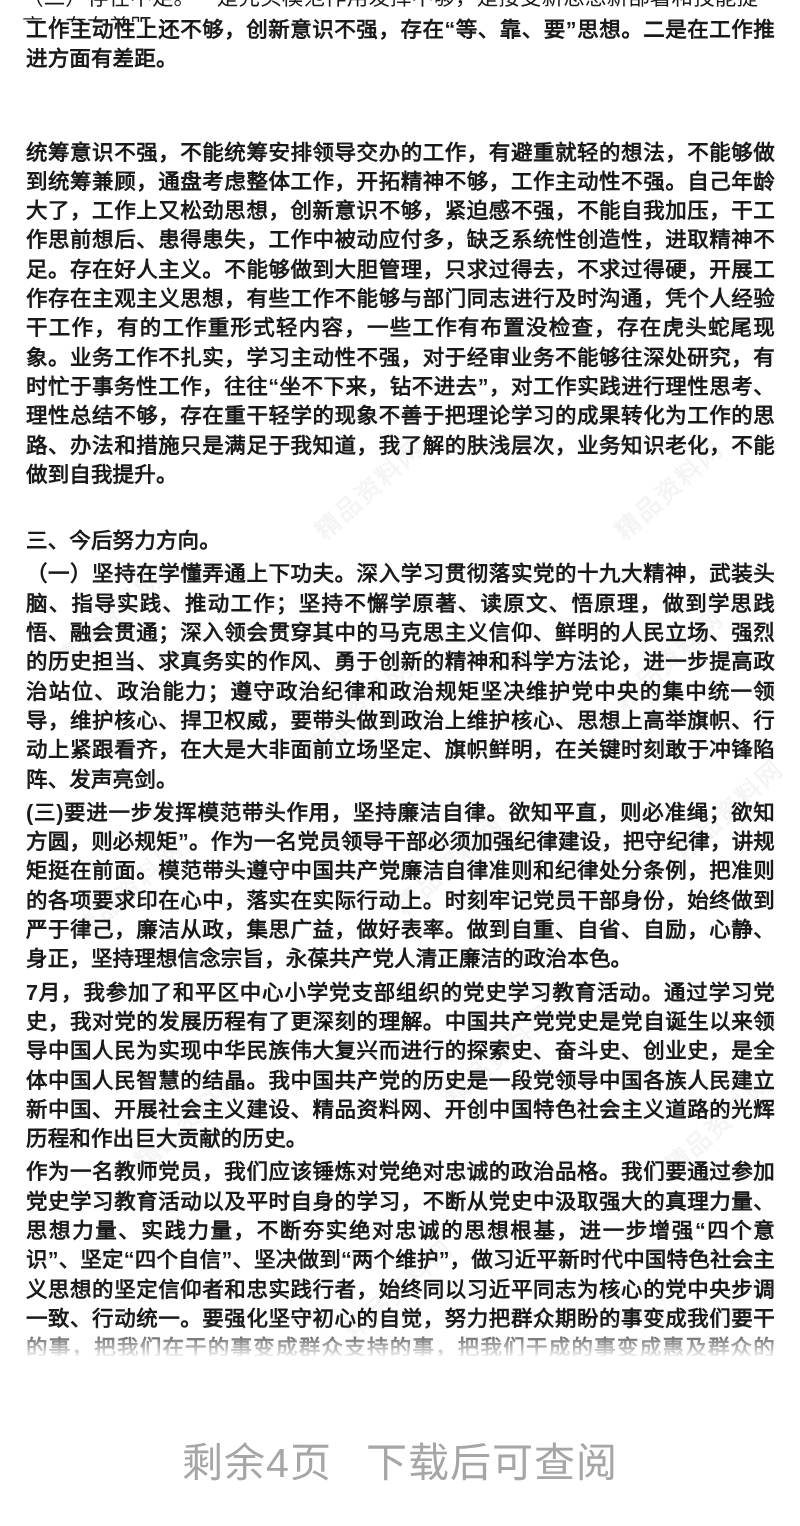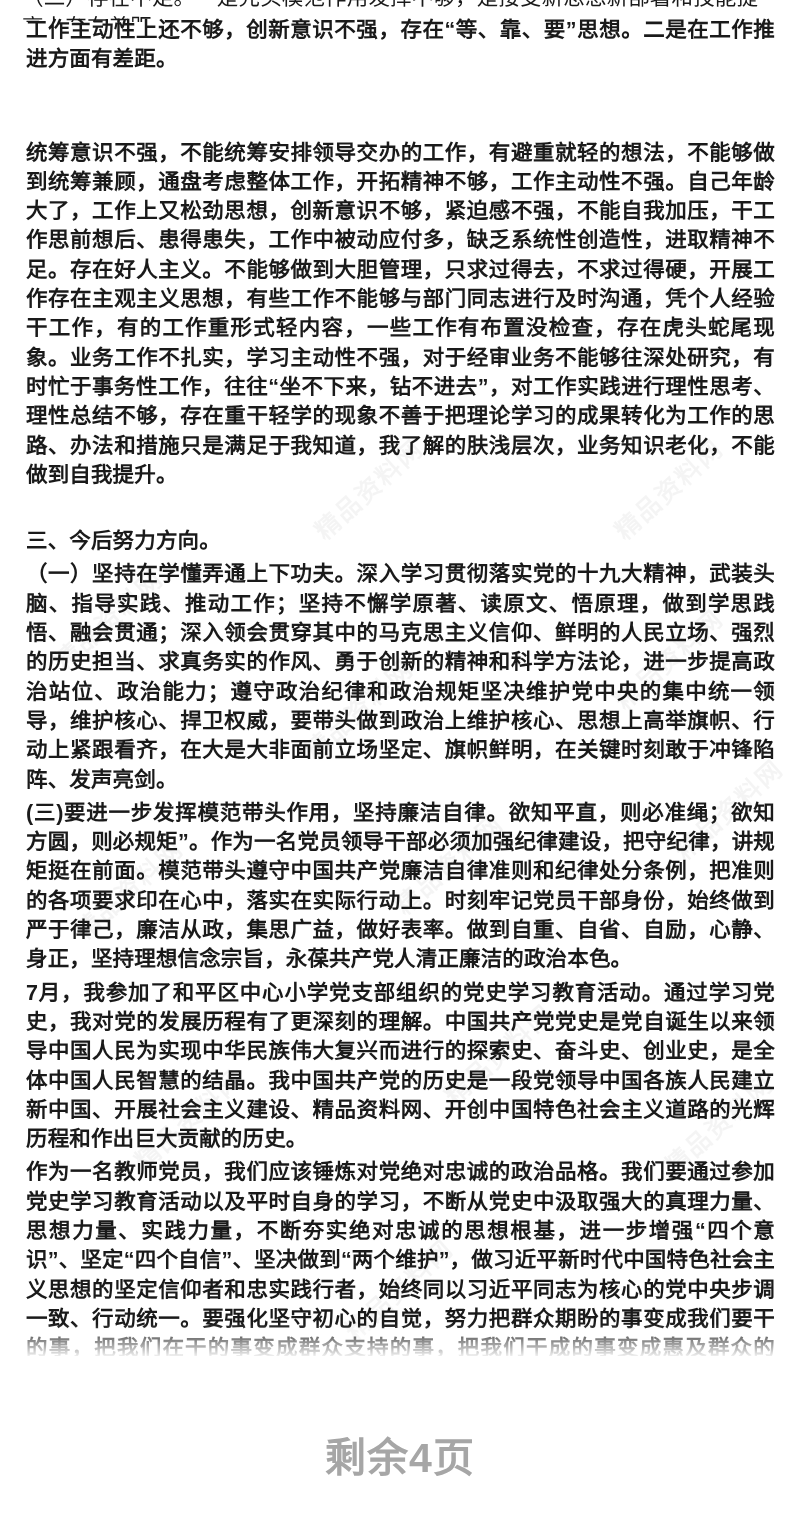--- a/index.html
+++ b/index.html
@@ -104,26 +104,26 @@
     background: #ffffff;
     z-index: 5;
   }
   .download-banner {
     position: absolute;
     left: 0;
     right: 0;
     top: 1424px;
     height: 70px;
     display: flex;
-    align-items: flex-start;
+    align-items: center;
     justify-content: center;
     gap: 34px;
     z-index: 6;
     color: #a6a6a6;
-    font-weight: 700;
+    font-weight: 400;
     font-size: 41px;
     letter-spacing: 1px;
     white-space: nowrap;
   }
   .download-banner span { display: inline-block; }
 </style>
 </head>
 <body>
 
 <div class="page">
@@ -168,15 +168,16 @@
 
     <div class="line-block para">作为一名教师党员，我们应该锤炼对党绝对忠诚的政治品格。我们要通过参加党史学习教育活动以及平时自身的学习，不断从党史中汲取强大的真理力量、思想力量、实践力量，不断夯实绝对忠诚的思想根基，进一步增强“四个意识”、坚定“四个自信”、坚决做到“两个维护”，做习近平新时代中国特色社会主义思想的坚定信仰者和忠实践行者，始终同以习近平同志为核心的党中央步调一致、行动统一。要强化坚守初心的自觉，努力把群众期盼的事变成我们要干的事，把我们在干的事变成群众支持的事，把我们干成的事变成惠及群众的事，千方百计解决好群众的急难事、揪心事、烦心事，不断满足人民群众对美好生活的向往。作为一名教育者，我们在工作中要坚持立德树人，不忘初心和使命，以事业为重、以担当为荣，把国</div>
 
   </div>
 
   <div class="fade"></div>
   <div class="bottom-mask"></div>
 
   <div class="download-banner">
     <span>剩余4页</span>
+    <span>下载后可查阅</span>
   </div>
 
 </div>
 
 </body></html>

